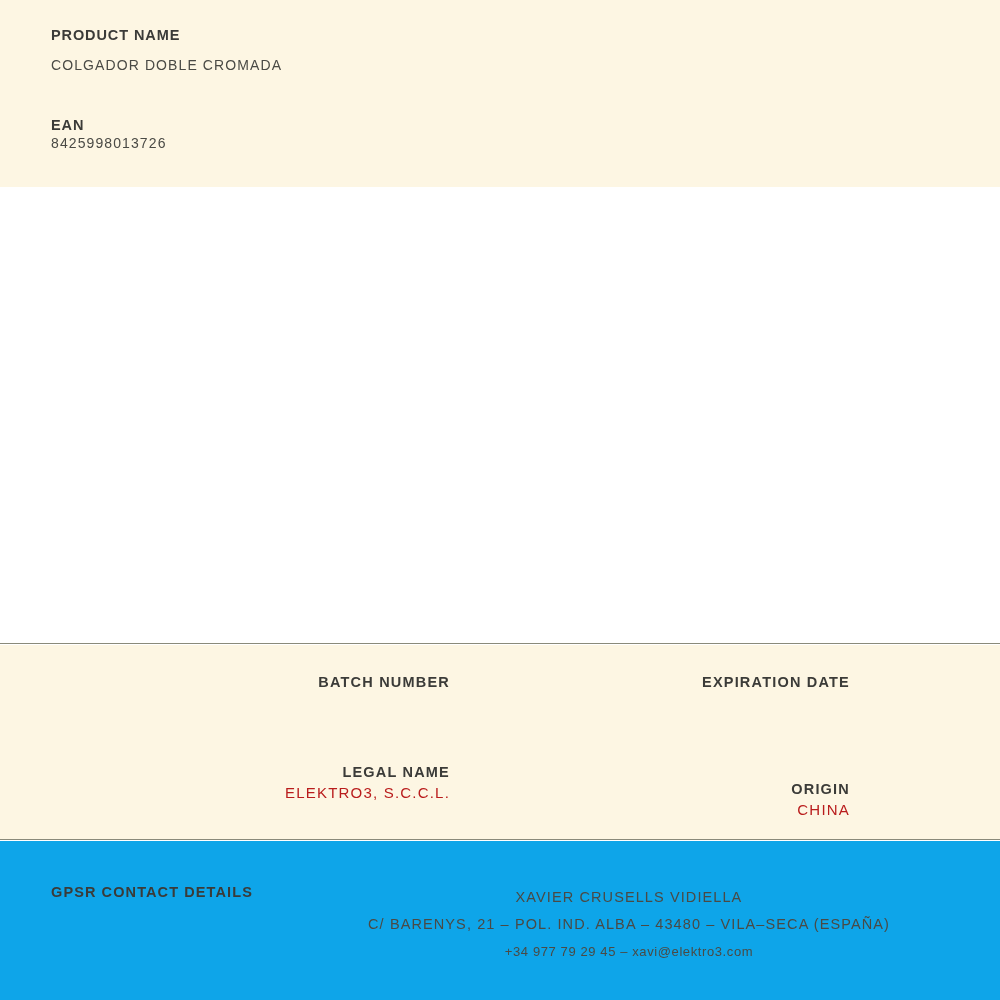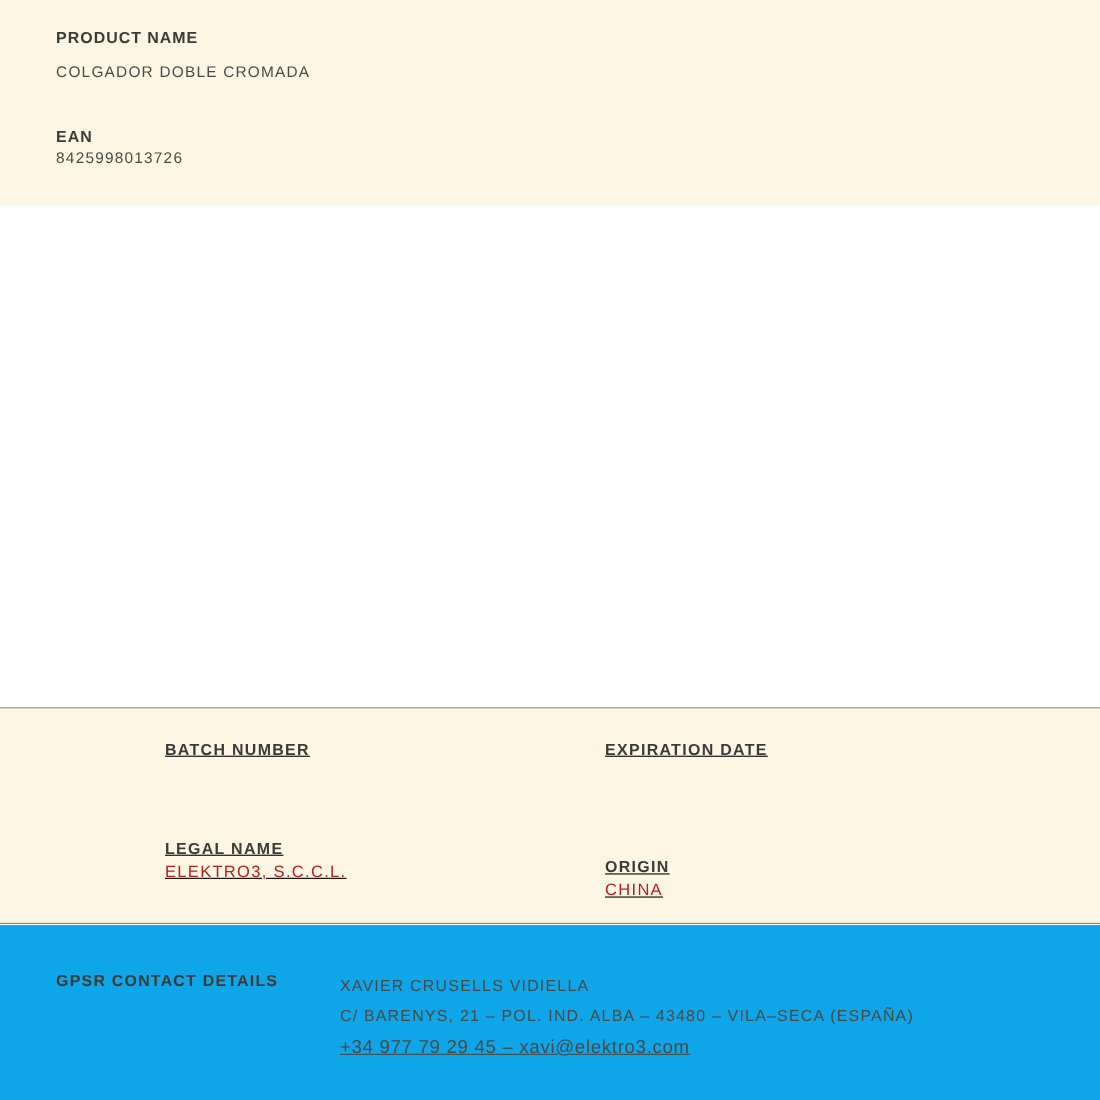--- a/index.html
+++ b/index.html
@@ -66,22 +66,21 @@
     position: absolute;
     left: 0;
     top: 645px;
     width: 1000px;
     height: 195px;
     background: #fdf6e3;
     border-bottom: 1px solid #8a8a7a;
   }
   .detail-cell {
     position: absolute;
-    text-align: left;
-    text-decoration: underline;
+    text-align: right;
   }
   .detail-label {
     font-size: 14.5px;
     font-weight: bold;
     letter-spacing: 1.2px;
     color: #3b3b38;
     display: block;
   }
   .detail-value {
     font-size: 15px;
@@ -113,33 +112,32 @@
     font-size: 14.5px;
     font-weight: bold;
     letter-spacing: 1.1px;
     color: #3b3b38;
   }
   .footer-lines {
     position: absolute;
     right: 51px;
     top: 43px;
     width: 640px;
-    text-align: left;
+    text-align: center;
   }
   .footer-line {
     font-size: 14.5px;
     letter-spacing: 1.1px;
     color: #4a4a45;
     line-height: 27px;
     display: block;
   }
   .footer-line.small {
-    font-size: 17px;
+    font-size: 13px;
     letter-spacing: 0.6px;
-    text-decoration: underline;
   }
 </style>
 </head>
 <body>
 
 <div class="page">
 
   <div class="top-block">
     <div class="field-label" id="pn-label">PRODUCT NAME</div>
     <div class="field-value" id="pn-value">COLGADOR DOBLE CROMADA</div>

